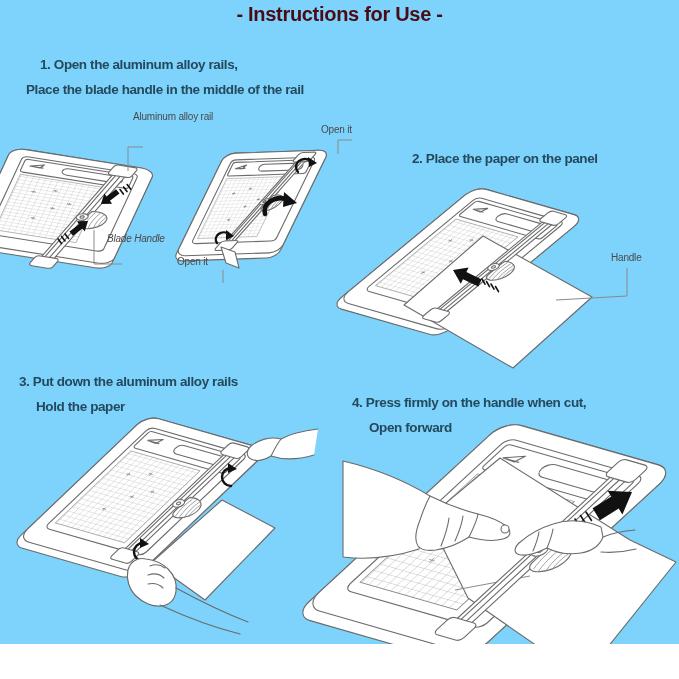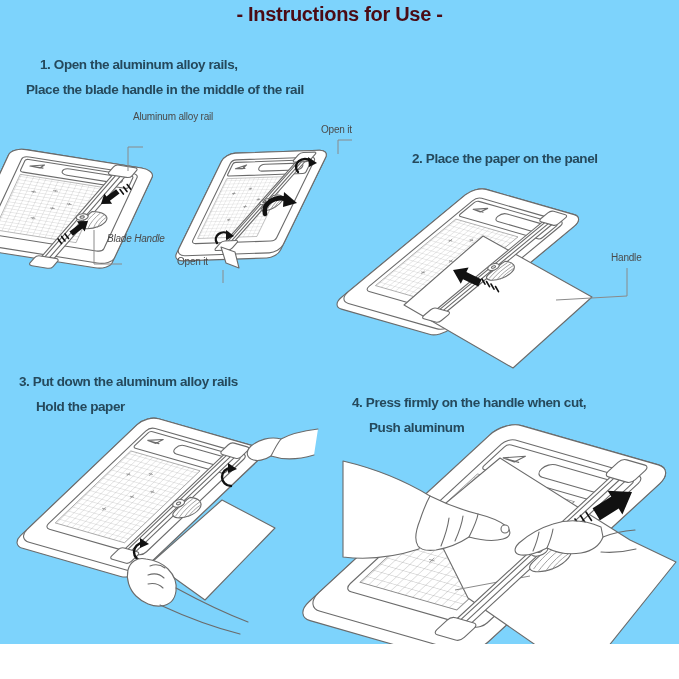--- a/index.html
+++ b/index.html
@@ -157,21 +157,21 @@
 
   <div class="head" style="left:7px;top:57px;margin-left:33px;">1. Open the aluminum alloy rails,</div>
   <div class="head" style="left:26px;top:82px;">Place the blade handle in the middle of the rail</div>
 
   <div class="head" style="left:412px;top:151px;">2. Place the paper on the panel</div>
 
   <div class="head" style="left:19px;top:374px;">3. Put down the aluminum alloy rails</div>
   <div class="head" style="left:36px;top:399px;">Hold the paper</div>
 
   <div class="head" style="left:352px;top:395px;"><span>4. Press firmly on the </span><span class="lt">handle</span><span> when cut,</span></div>
-  <div class="head" style="left:369px;top:420px;">Push aluminum</div>
+  <div class="head" style="left:369px;top:420px;">Open forward</div>
 
   <div class="lbl" style="left:133px;top:111px;">Aluminum alloy rail</div>
   <div class="lbl" style="left:321px;top:124px;">Open it</div>
   <div class="lbl" style="left:107px;top:233px;font-style:italic;">Blade Handle</div>
   <div class="lbl" style="left:177px;top:256px;">Open it</div>
   <div class="lbl" style="left:611px;top:252px;">Handle</div>
 
 </div>
 
 </body></html>

